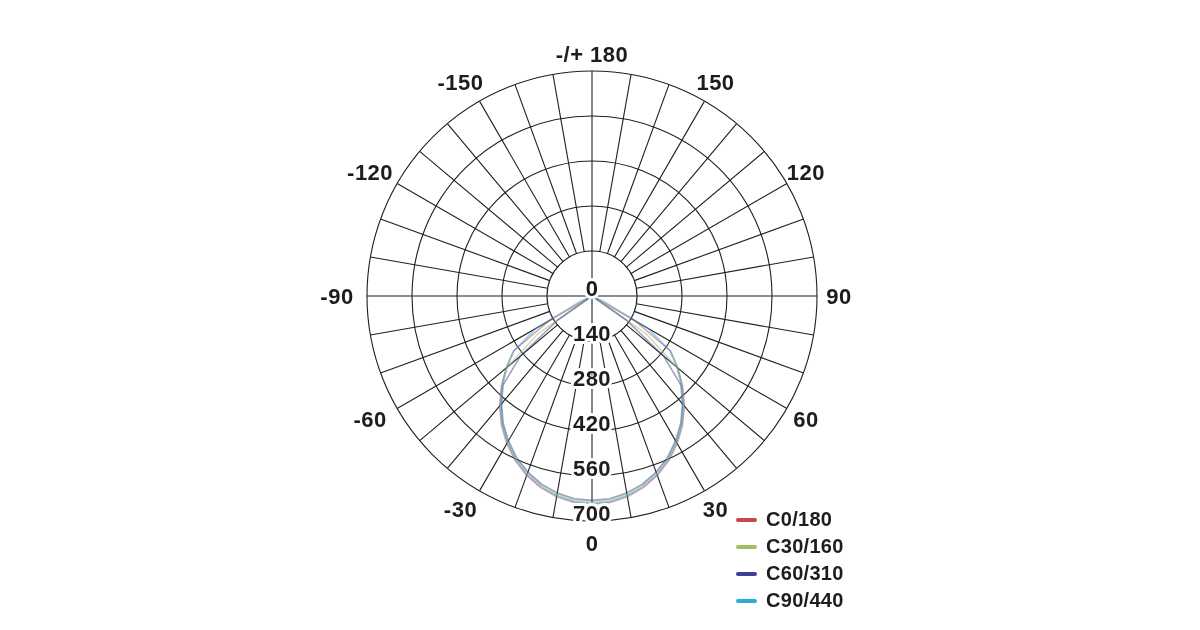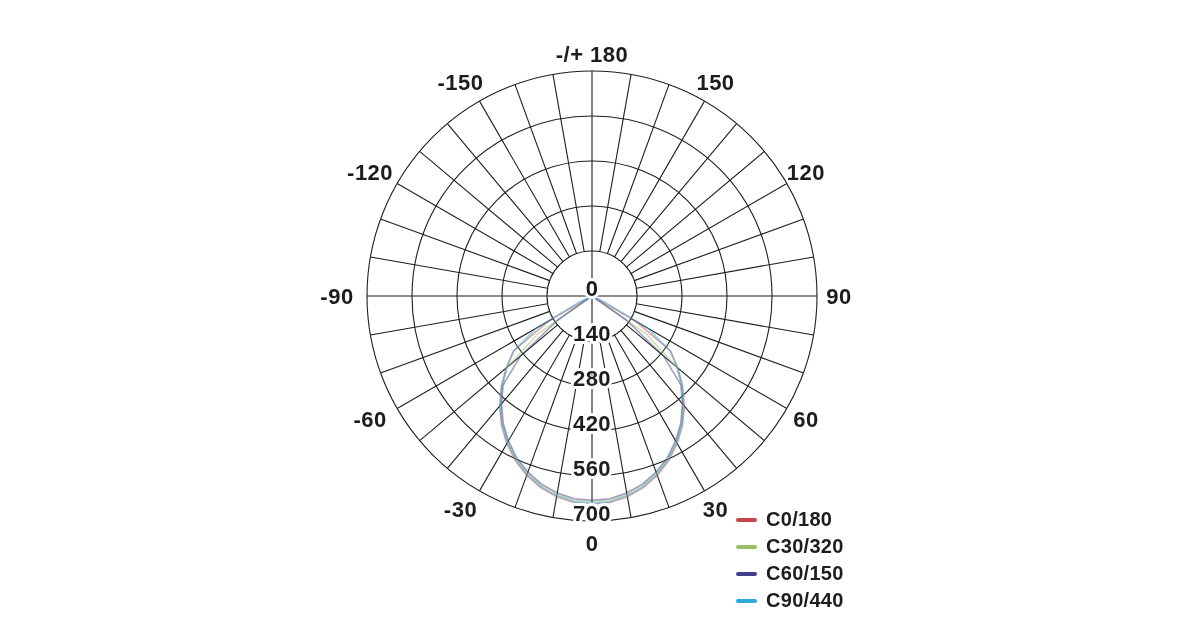--- a/index.html
+++ b/index.html
@@ -117,24 +117,24 @@
       </g>
   </svg>
 
   <div class="legend">
     <div class="legend-row">
       <span class="dash" style="background: rgb(201, 69, 77);"></span>
       <span class="legend-label">C0/180</span>
     </div>
     <div class="legend-row">
       <span class="dash" style="background: rgb(155, 192, 97);"></span>
-      <span class="legend-label">C30/320</span>
+      <span class="legend-label">C30/160</span>
     </div>
     <div class="legend-row">
       <span class="dash" style="background: rgb(62, 65, 143);"></span>
-      <span class="legend-label">C60/150</span>
+      <span class="legend-label">C60/310</span>
     </div>
     <div class="legend-row">
       <span class="dash" style="background: rgb(46, 169, 224);"></span>
       <span class="legend-label">C90/440</span>
     </div>
   </div>
 </div>
 
 </body></html>

